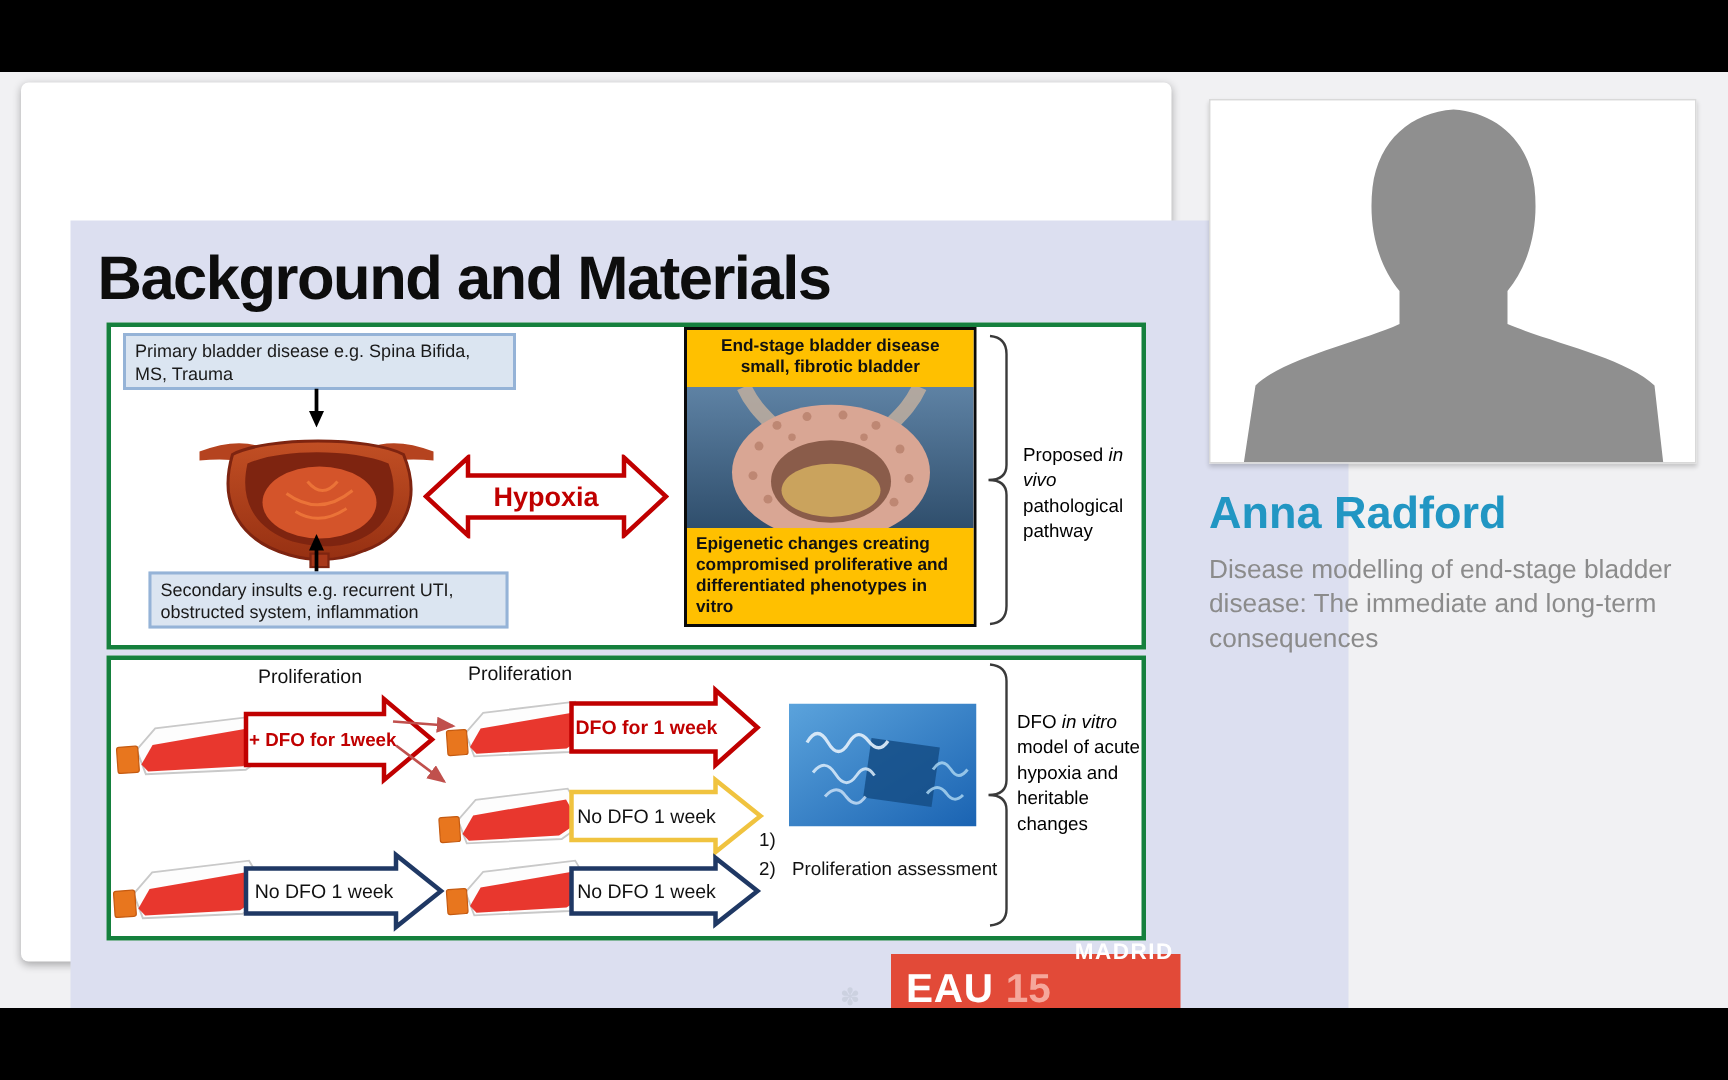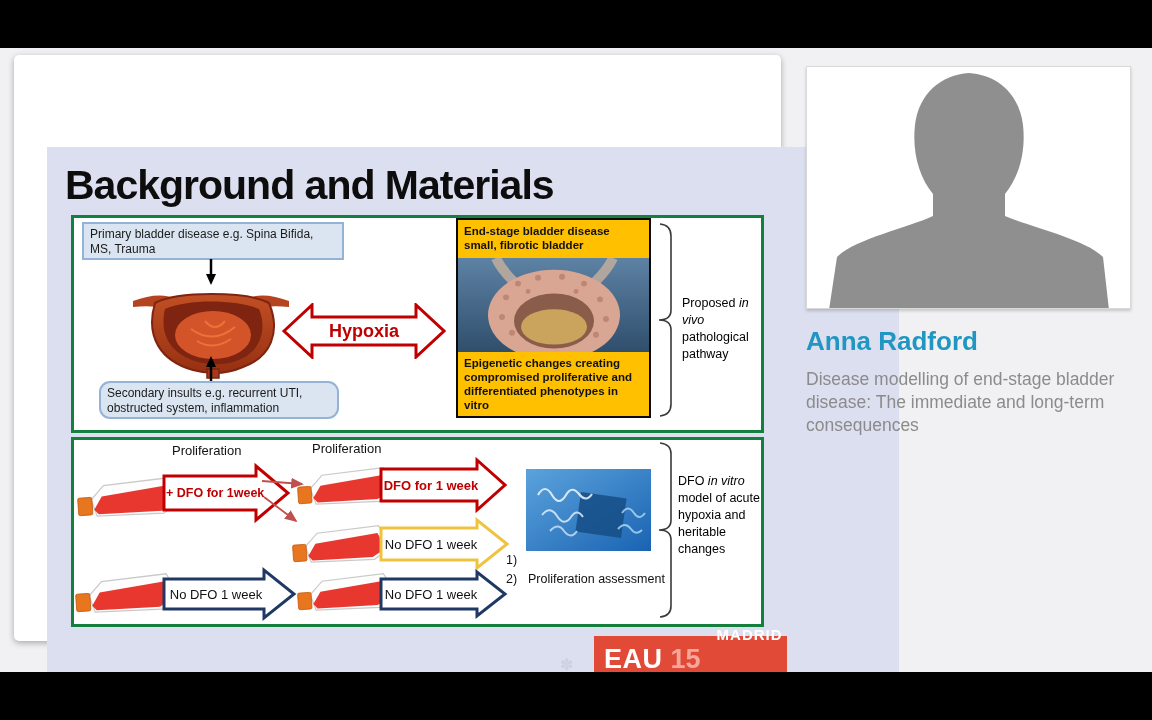--- a/index.html
+++ b/index.html
@@ -26,21 +26,21 @@
     font-size:11.5px; line-height:14px; padding:4px 6px; }
 
   .varrow { position:absolute; }
   .bladder-ill { position:absolute; left:57px; top:59px; }
   .hypoxia { position:absolute; left:208px; top:85px; width:164px; height:56px; }
   .hypoxia .lbl { position:absolute; inset:0; display:flex; align-items:center; justify-content:center;
     color:var(--red,#c00000); font-weight:800; font-size:18px; }
 
   .right-container { position:absolute; left:382px; top:0; width:195px; height:200px;
     border:2px solid #0a0a0a; display:flex; flex-direction:column; background:#fff; }
-  .right-container .orangebox.b1 { height:38px; }
+  .right-container .orangebox.b1 { height:38px;text-align:center; }
   .right-container .photo { height:96px; }
   .right-container .orangebox.b2 { flex:1; }
 
   .bracket { position:absolute; }
   .bracket-text { position:absolute; font-size:12.5px; line-height:17px; color:#000000; }
 
   .plabel { position:absolute; font-size:13px; color:#111; }
   .block-arrow { position:absolute; }
   .block-arrow svg { position:absolute; left:0; top:0; overflow:visible; }
   .block-arrow .lbl { position:absolute; left:2px; top:50%; transform:translateY(-50%);
@@ -59,21 +59,21 @@
   .eau-logo .year { font-size:27px; font-weight:800; color:#f5a79b; }
   .eau-logo .div { width:1px; height:28px; background:#f0907e; }
   .eau-logo .col { display:flex; flex-direction:column; line-height:1;gap:40px; }
   .eau-logo .city { font-size:15px; font-weight:600; color:#fff; letter-spacing:1px; }
   .eau-logo .dates { font-size:7.5px; color:#f8c3ba; margin-top:2px; }
   .flower { position:absolute; left:513px; top:508px; font-size:16px; color:#ccd1e0; }
 
   
   .avatar-card { position:absolute; left:806px; top:66px; width:325px; height:243px;
     background:#fff; border:1px solid #d9d9d9; box-shadow:0 2px 3px rgba(0,0,0,.18); overflow:hidden; }
-  .speaker-name { position:absolute; left:806px; top:326px; font-size:26px; font-weight:700;
+  .speaker-name { position:absolute; left:806px; top:326px; font-size:30px; font-weight:700;
     color:var(--name_blue,#2196c3); }
   .talk-title { position:absolute; left:806px; top:368px; width:334px; font-size:17.5px;
     line-height:23px; color:var(--text_gray,#8b8b8b); }
   .italic { font-style:italic; }
 </style>
 </head>
 <body>
 
 <div class="stage">
   <div class="bar top"></div>
@@ -105,21 +105,21 @@
           <ellipse cx="82" cy="58" rx="38" ry="24" fill="#d4542a"></ellipse>
           <path d="M60,52 Q82,68 104,50 M66,64 Q82,74 100,62 M74,44 Q84,56 94,44" stroke="#f07a3c" stroke-width="2" fill="none" opacity=".8"></path>
           <path d="M76,92 L76,101 L88,101 L88,92 Z" fill="#a8381a" stroke="#7e2410" stroke-width="1.5"></path>
         </svg>
 
         <svg class="varrow" style="left:131px;top:138px;" width="12" height="26">
           <polygon points="1,11 11,11 6,0" fill="#000"></polygon>
           <line x1="6" y1="9" x2="6" y2="26" stroke="#000" stroke-width="2.5"></line>
         </svg>
 
-        <div class="bluebox" style="left:25px;top:163px;width:240px;height:38px;border-radius:11px;">Secondary insults e.g. recurrent UTI, obstructed system, inflammation</div>
+        <div class="bluebox" style="left:25px;top:163px;width:240px;height:38px;">Secondary insults e.g. recurrent UTI, obstructed system, inflammation</div>
 
         <div class="hypoxia">
           <svg width="164" height="56">
             <polygon points="2,28 30,2 30,14 134,14 134,2 162,28 134,54 134,42 30,42 30,54" fill="#fff" stroke="var(--red,#c00000)" stroke-width="3"></polygon>
           </svg>
           <span class="lbl">Hypoxia</span>
         </div>
 
         <div class="right-container">
           <div class="orangebox b1">End-stage bladder disease small, fibrotic bladder</div>

